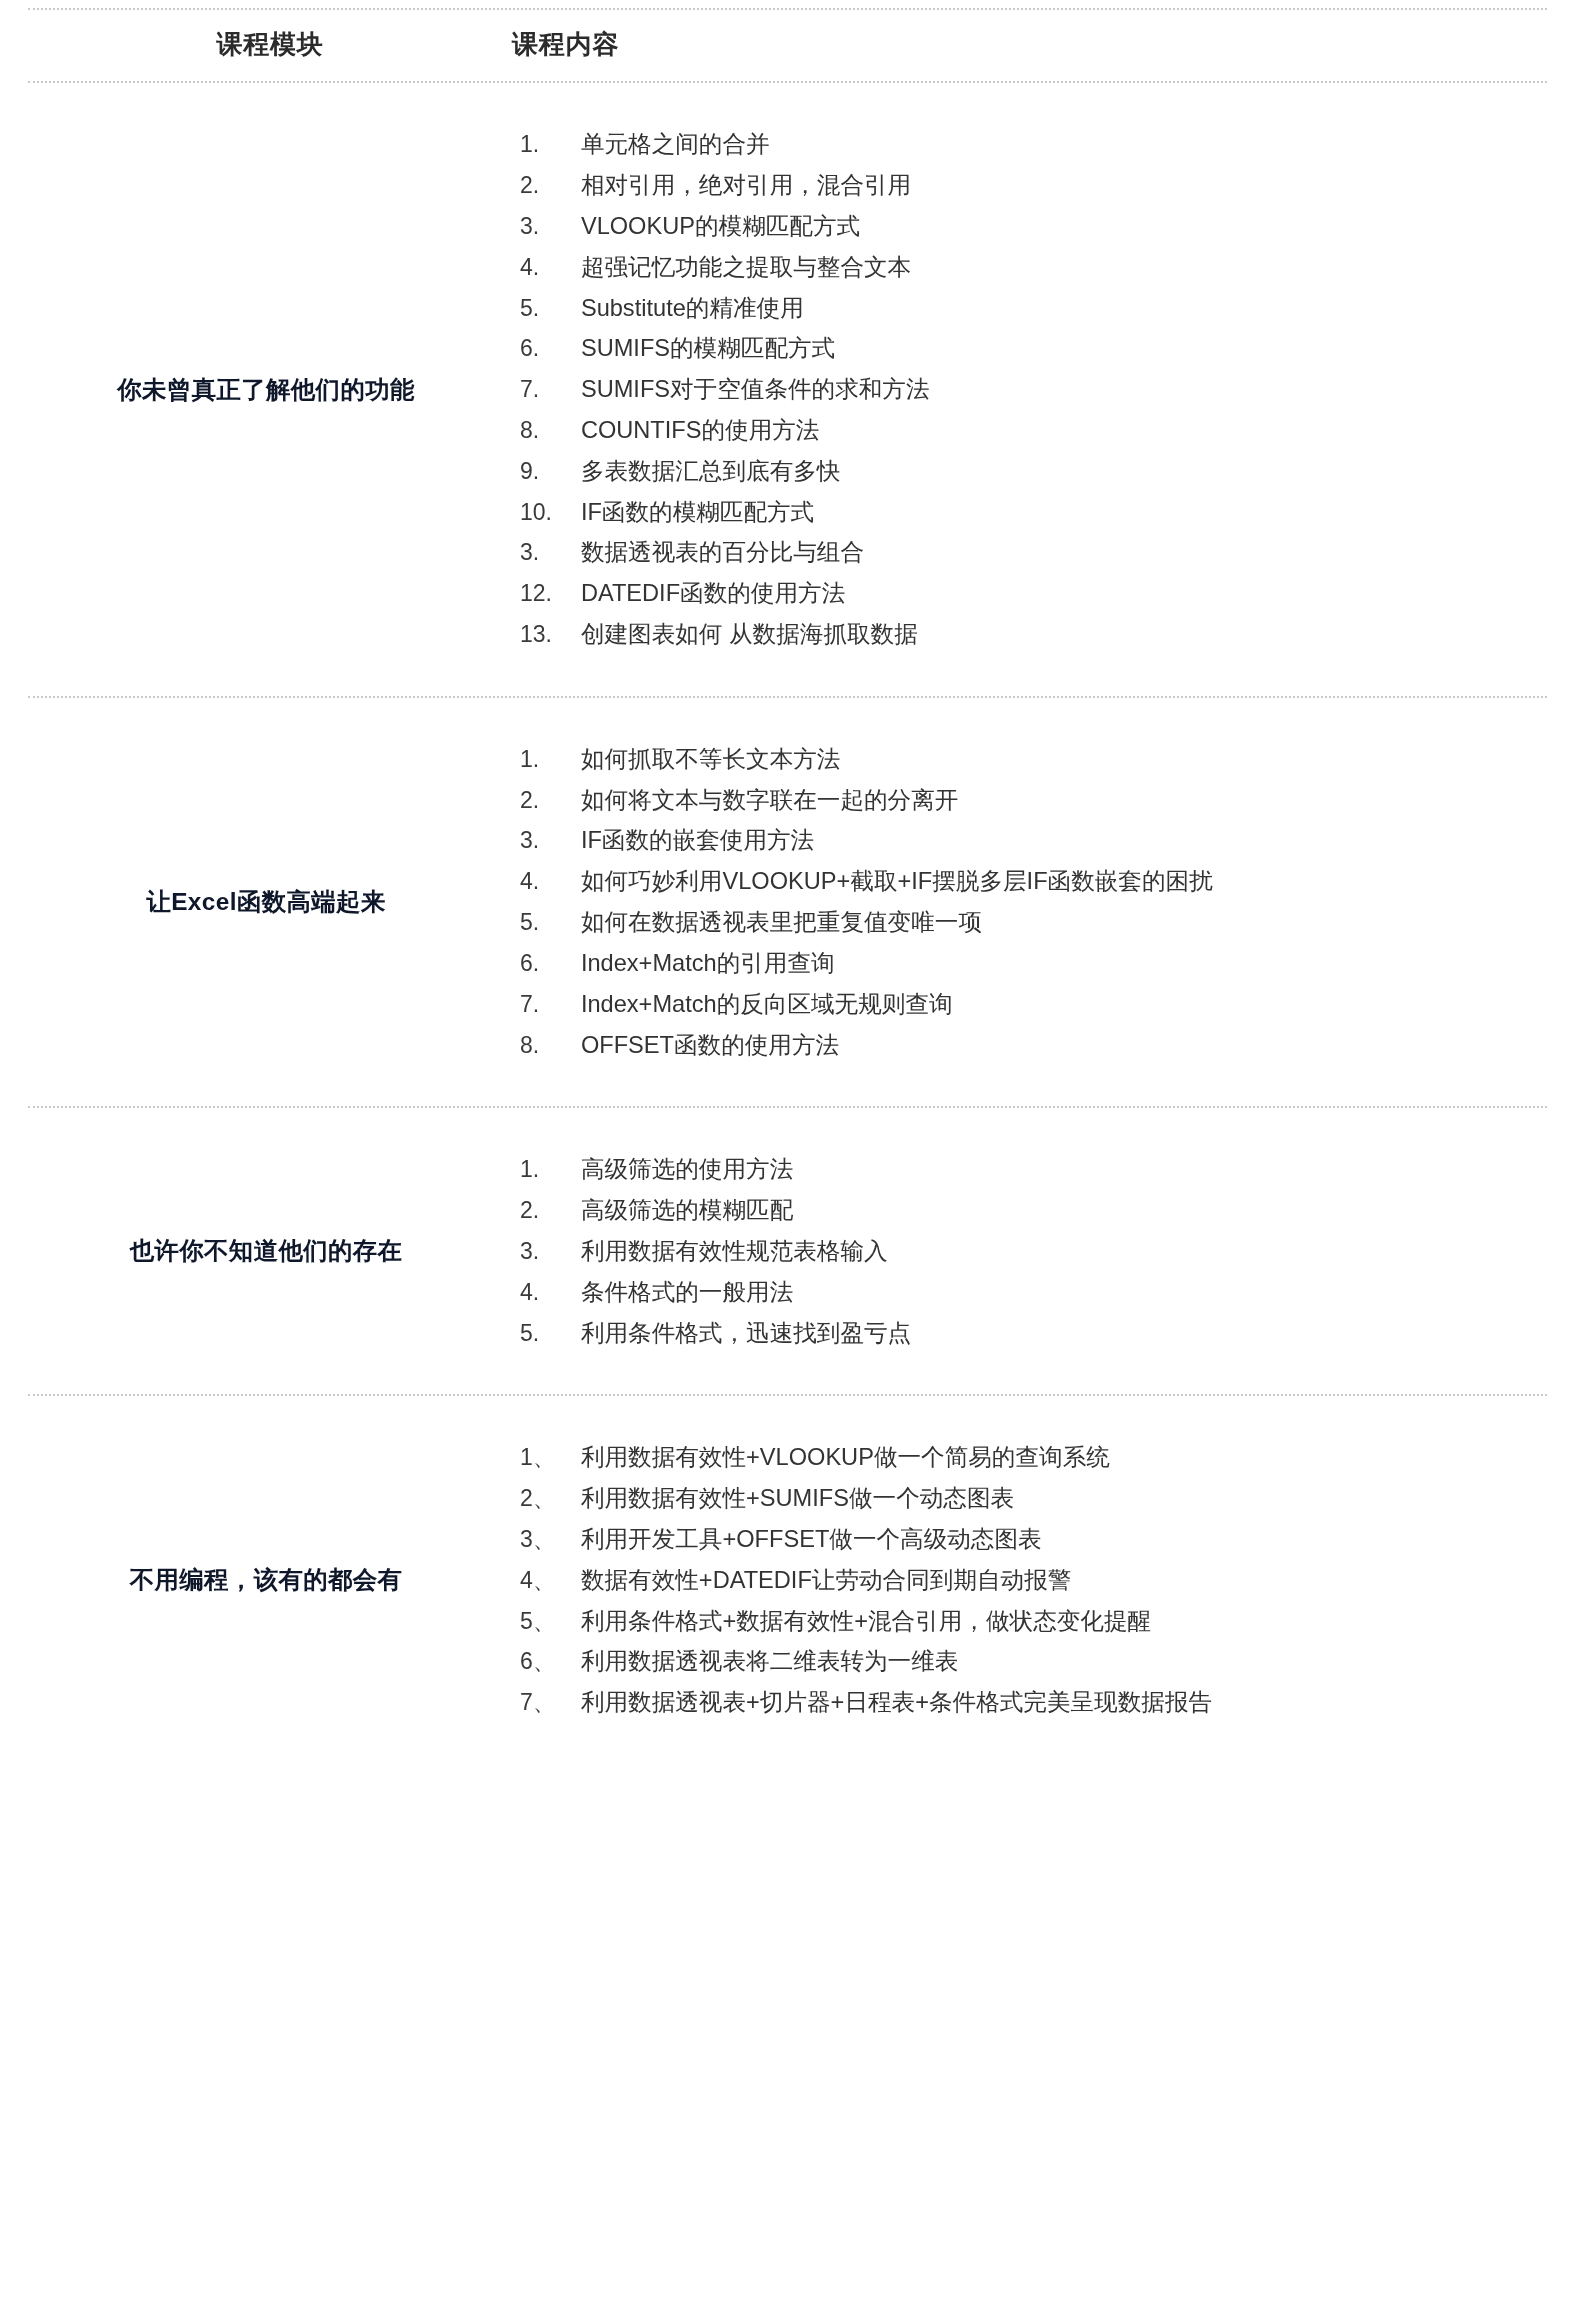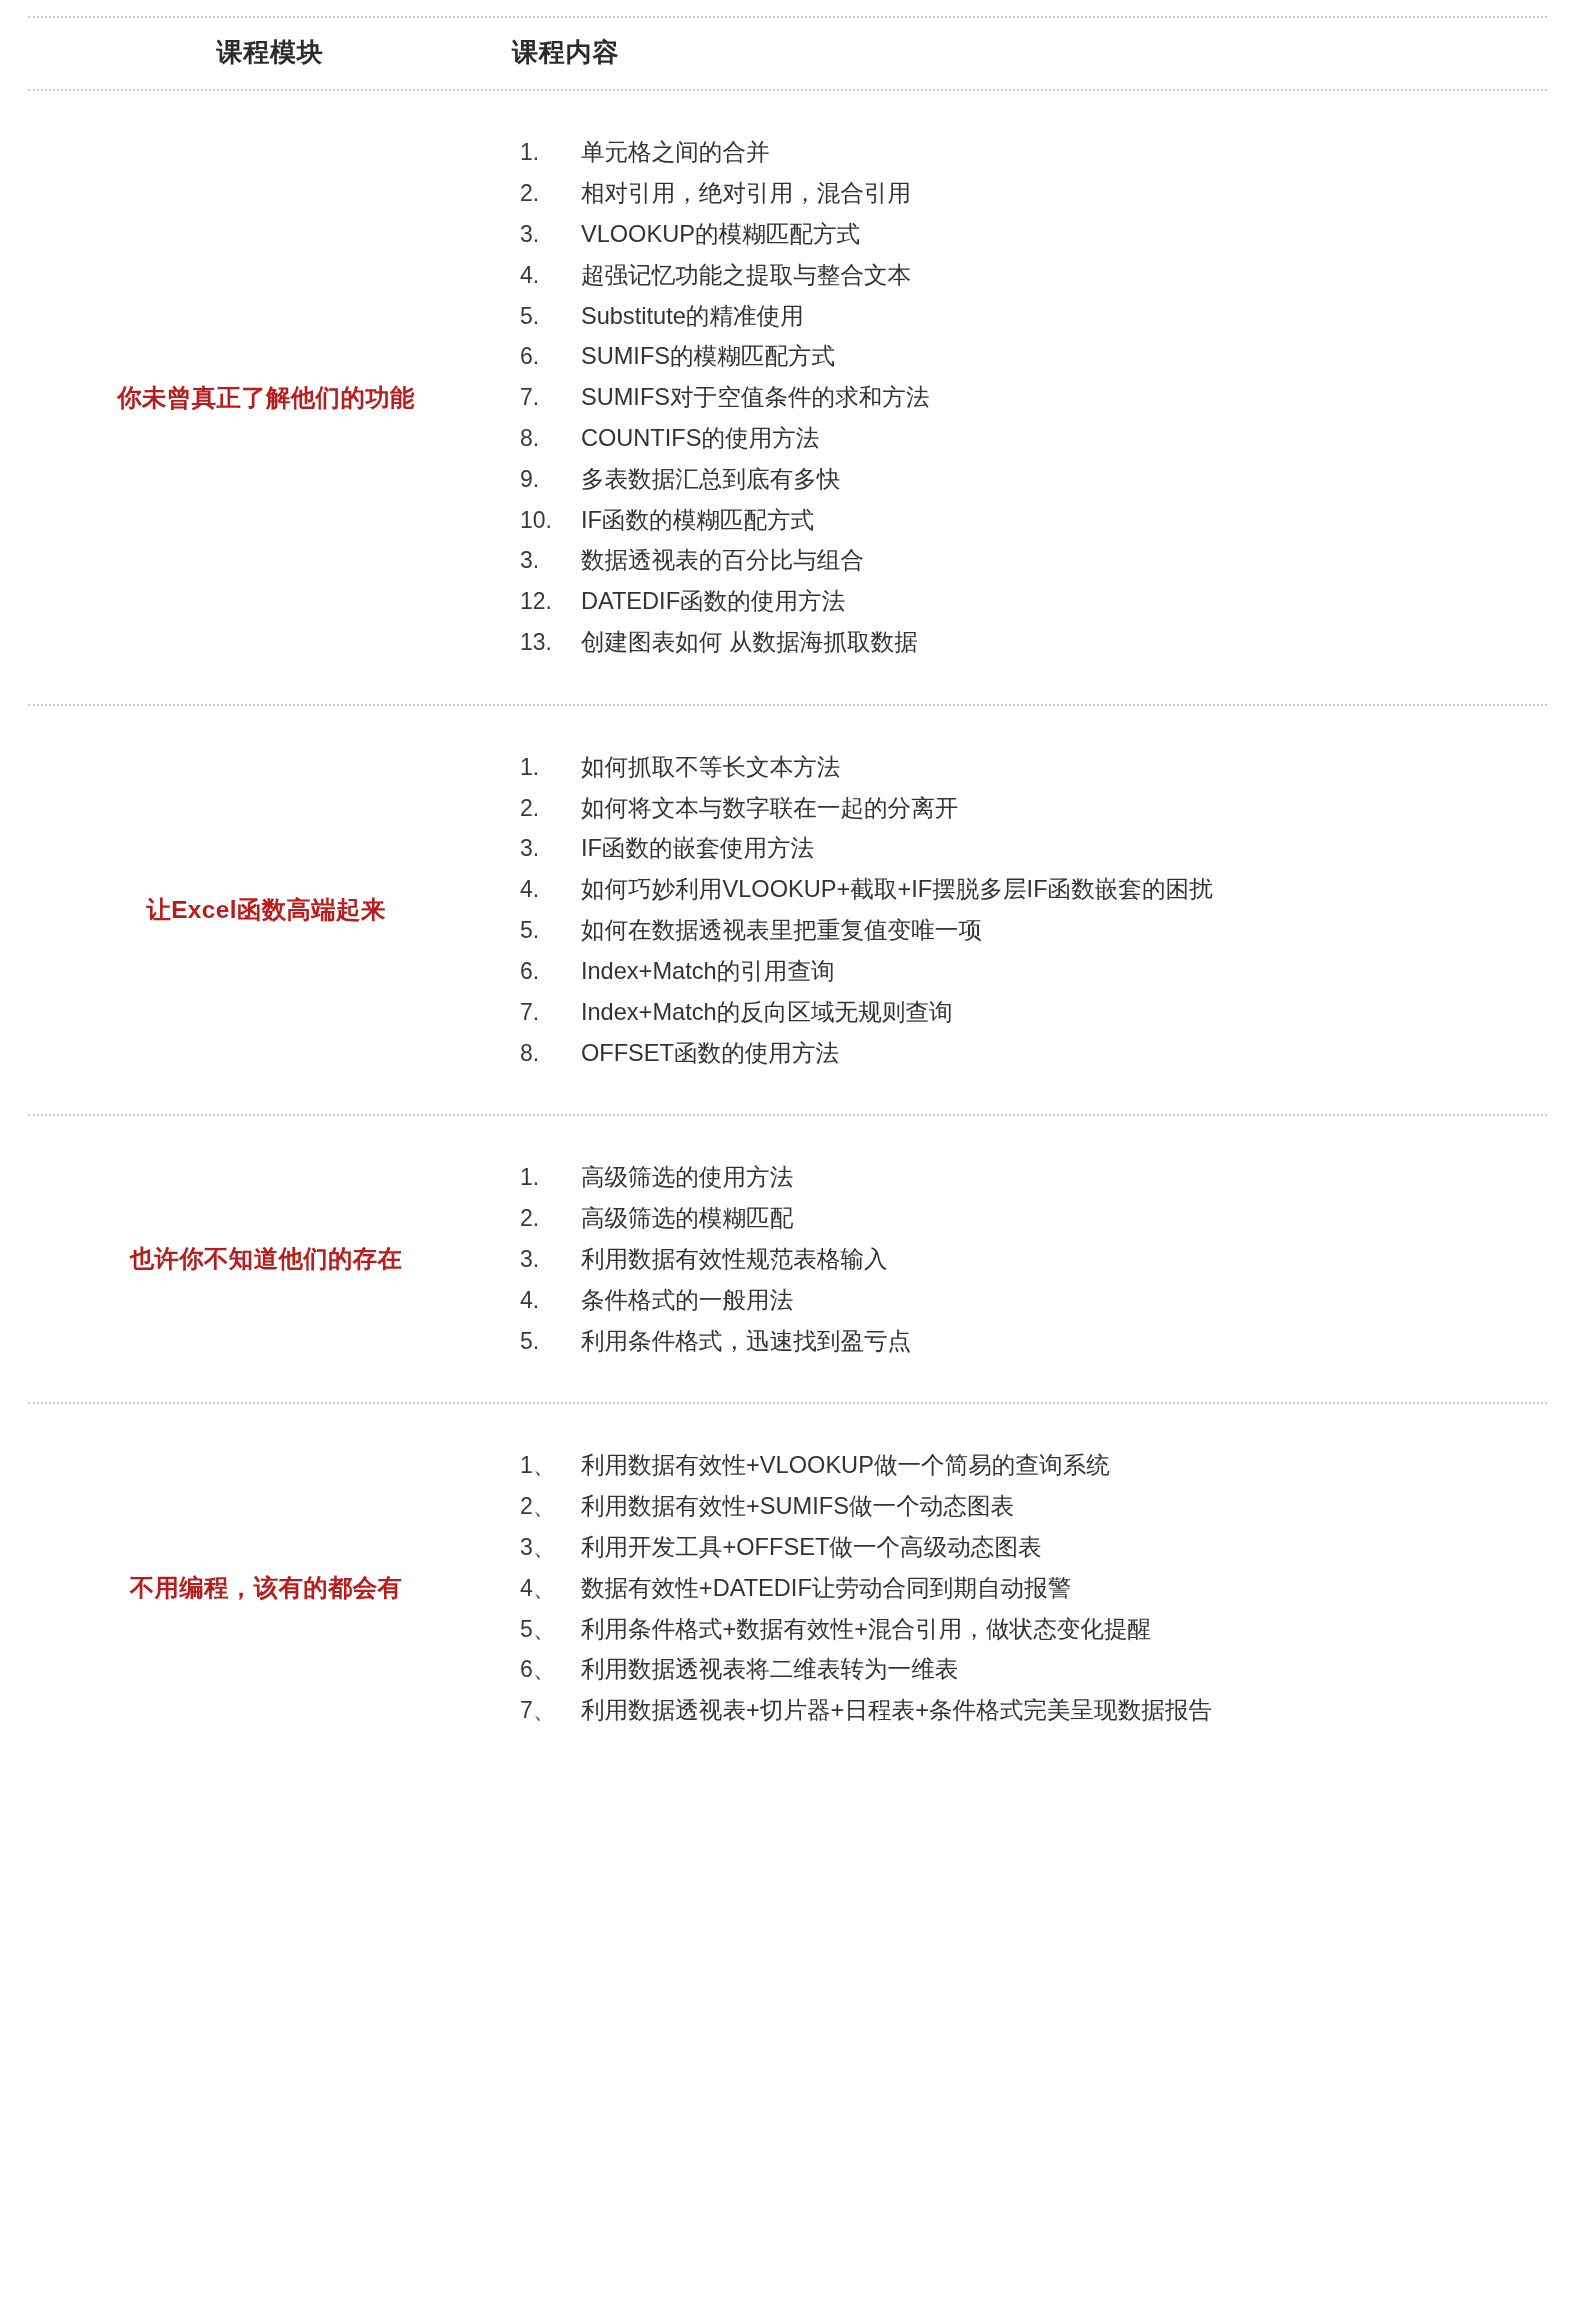--- a/index.html
+++ b/index.html
@@ -10,21 +10,21 @@
   body {
     width: 1575px;
     min-height: 2319px;
     font-family: "Liberation Sans", "DejaVu Sans", sans-serif;
     color: #2b2b2b;
     -webkit-font-smoothing: antialiased;
   }
   .page {
     width: 1575px;
     box-sizing: border-box;
-    padding: 16px 28px;
+    padding: 8px 28px;
   }
   .rule {
     border-top: 2.4px dotted #c9c9c9;
     height: 0;
     margin: 0;
   }
   table.course-table {
     width: 100%;
     border-collapse: collapse;
     table-layout: fixed;
@@ -44,21 +44,21 @@
   thead th.content-head { text-align: left; }
 
   tbody td {
     vertical-align: middle;
     padding: 41px 0;
   }
   tbody td.module-cell {
     text-align: center;
     font-size: 24.4px;
     font-weight: bold;
-    color: #b91c1c;
+    color: #0f172a;
     letter-spacing: 0.4px;
     padding-right: 7.9px;
   }
   tbody td.content-cell {
     padding-left: 7.9px;
   }
   ol.content-list {
     list-style: none;
     margin: 0;
     padding: 0;

